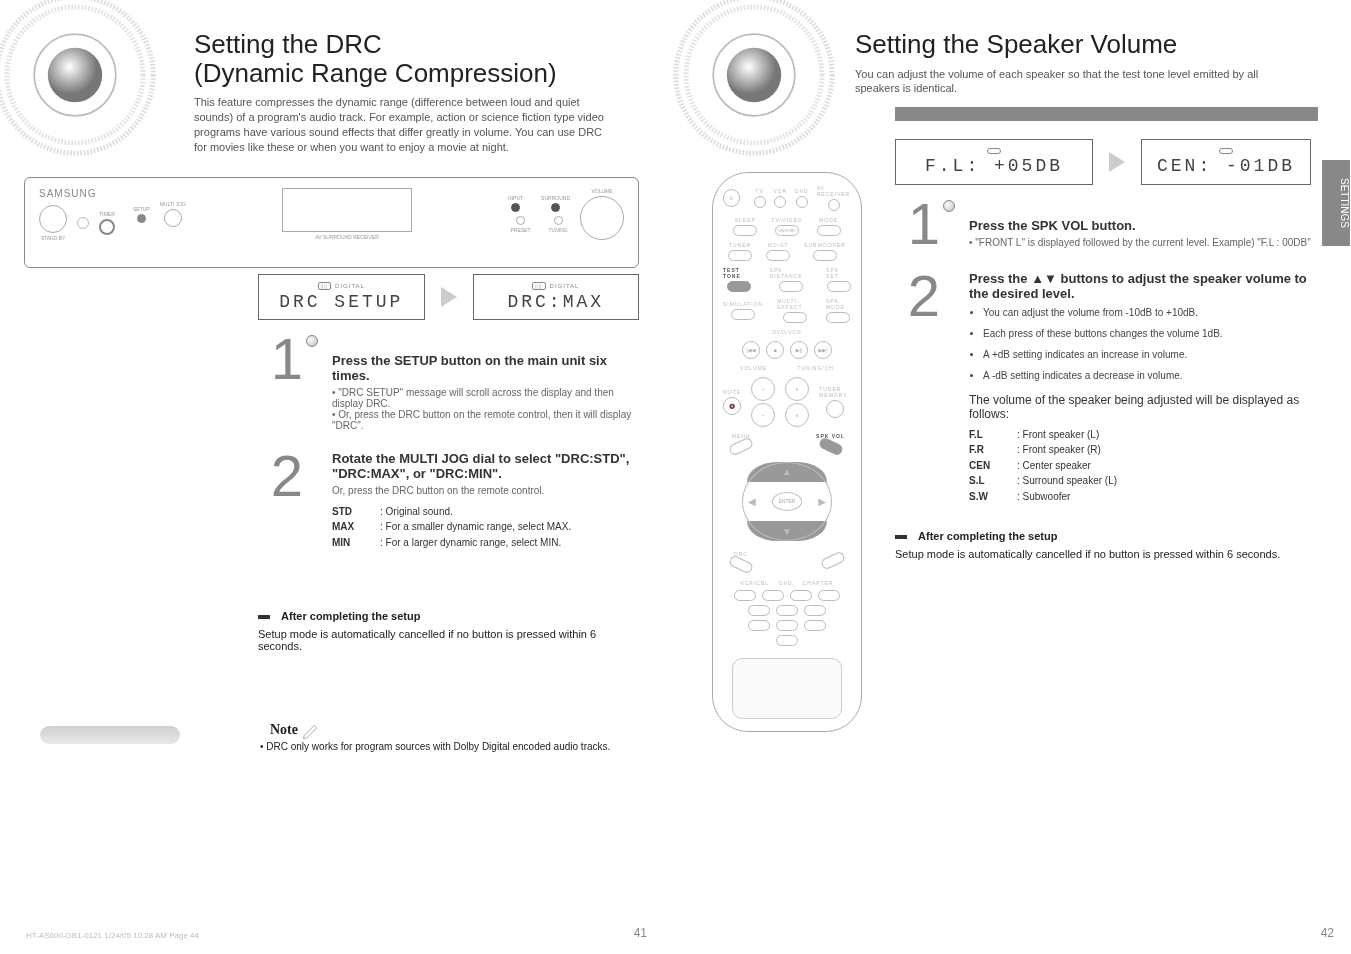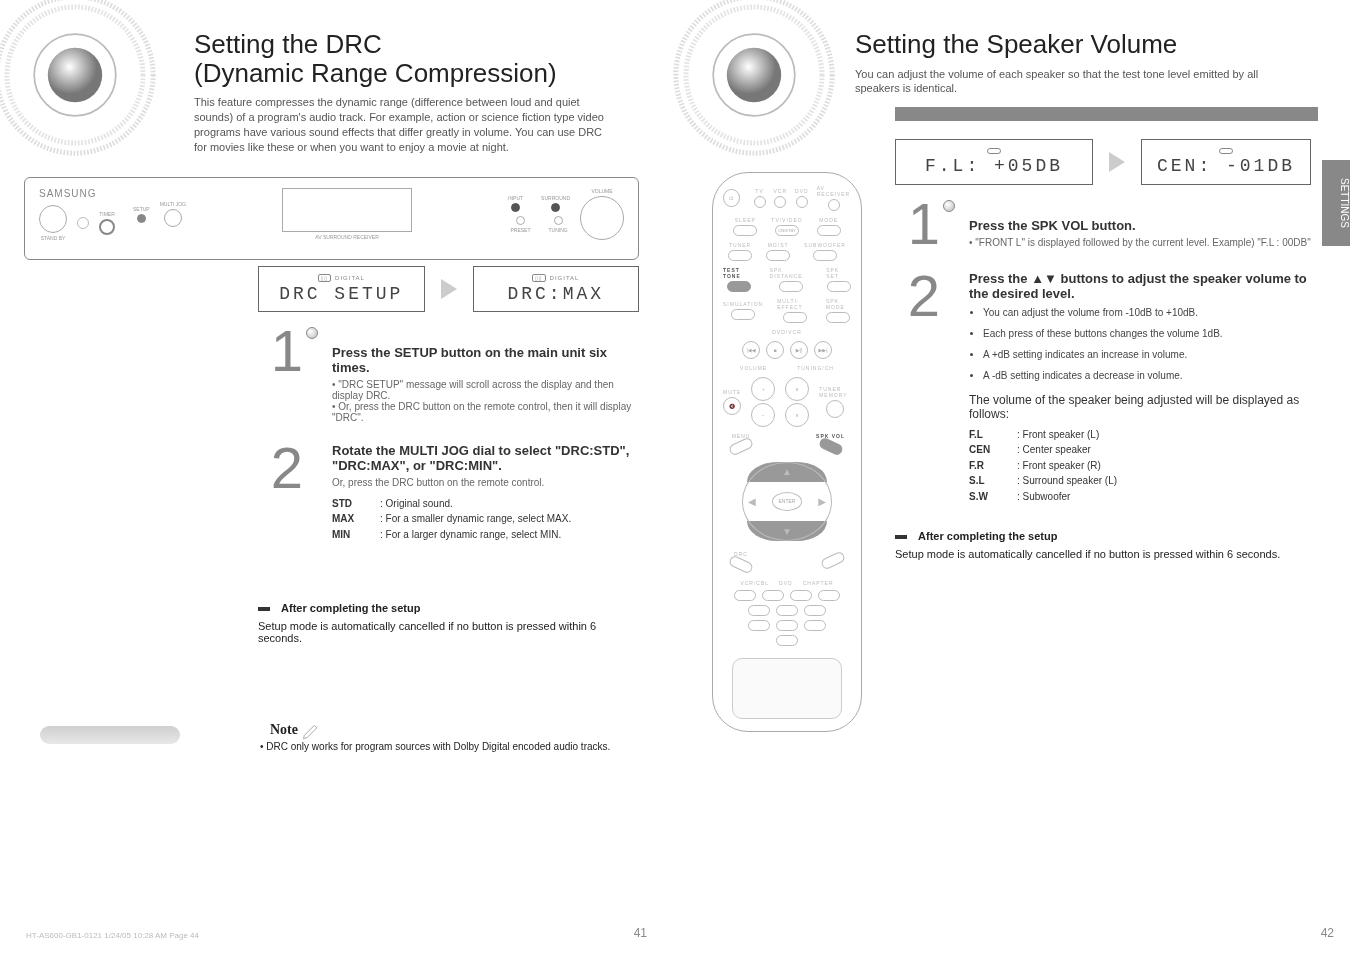--- a/index.html
+++ b/index.html
@@ -13,21 +13,21 @@
   .side-tab { width:28px; writing-mode: vertical-rl; text-orientation: mixed; font-size:10px; color:#fff; text-align:center; padding:18px 0; }
   .side-tab.settings { background:#888; }
 
   
   .speaker-deco { position:absolute; width:170px; height:170px; }
 
   .section-title { font-size:26px; font-weight:300; margin:0; line-height:1.1; }
   .section-sub { font-size:11px; color:#555; line-height:1.35; margin-top:8px; }
 
   
-  .receiver { border:1.5px solid #888; border-radius:6px; padding:10px 14px 18px; display:flex; align-items:center; gap:18px; background:#fff; }
+  .receiver { border:1.5px solid #888; border-radius:6px; padding:10px 14px 26px; display:flex; align-items:center; gap:18px; background:#fff; }
   .receiver .brand { font-size:10px; letter-spacing:1px; color:#888; }
   .receiver .panel { height:50px; flex:1; display:flex; align-items:center; gap:10px; }
   .small-knob { width:28px; height:28px; border-radius:50%; border:1.5px solid #aaa; }
   .big-knob { width:44px; height:44px; border-radius:50%; border:1.5px solid #aaa; }
   .lcd { border:1.5px solid #aaa; height:44px; width:130px; }
   .dot { width:9px; height:9px; border-radius:50%; border:1.5px solid #aaa; background:#fff;}
   .tiny-label { font-size:5px; color:#999; }
   .stack { display:flex; flex-direction:column; align-items:center; gap:2px; }
   .hstack { display:flex; align-items:center; gap:10px; }
 
@@ -484,22 +484,22 @@
         </div>
         <ul class="ul">
           <li>You can adjust the volume from -10dB to +10dB.</li>
           <li>Each press of these buttons changes the volume 1dB.</li>
           <li>A +dB setting indicates an increase in volume.</li>
           <li>A -dB setting indicates a decrease in volume.</li>
         </ul>
         <div style="font-size:12px; margin-top:10px;">The volume of the speaker being adjusted will be displayed as follows:</div>
         <div class="list-col" style="margin-top:6px;">
           <div><span class="term">F.L</span>: <span>Front speaker (L)</span></div>
+          <div><span class="term">F.R</span>: <span>Front speaker (R)</span></div>
           <div><span class="term">CEN</span>: <span>Center speaker</span></div>
-          <div><span class="term">F.R</span>: <span>Front speaker (R)</span></div>
           <div><span class="term">S.L</span>: <span>Surround speaker (L)</span></div>
           <div><span class="term">S.W</span>: <span>Subwoofer</span></div>
         </div>
       </div>
     </div>
 
     <div style="margin-top:26px; font-size:11px;">
       <span class="black-bar"></span>
       <b>After completing the setup</b>
       <div style="margin-top:6px;">Setup mode is automatically cancelled if no button is pressed within 6 seconds.</div>

